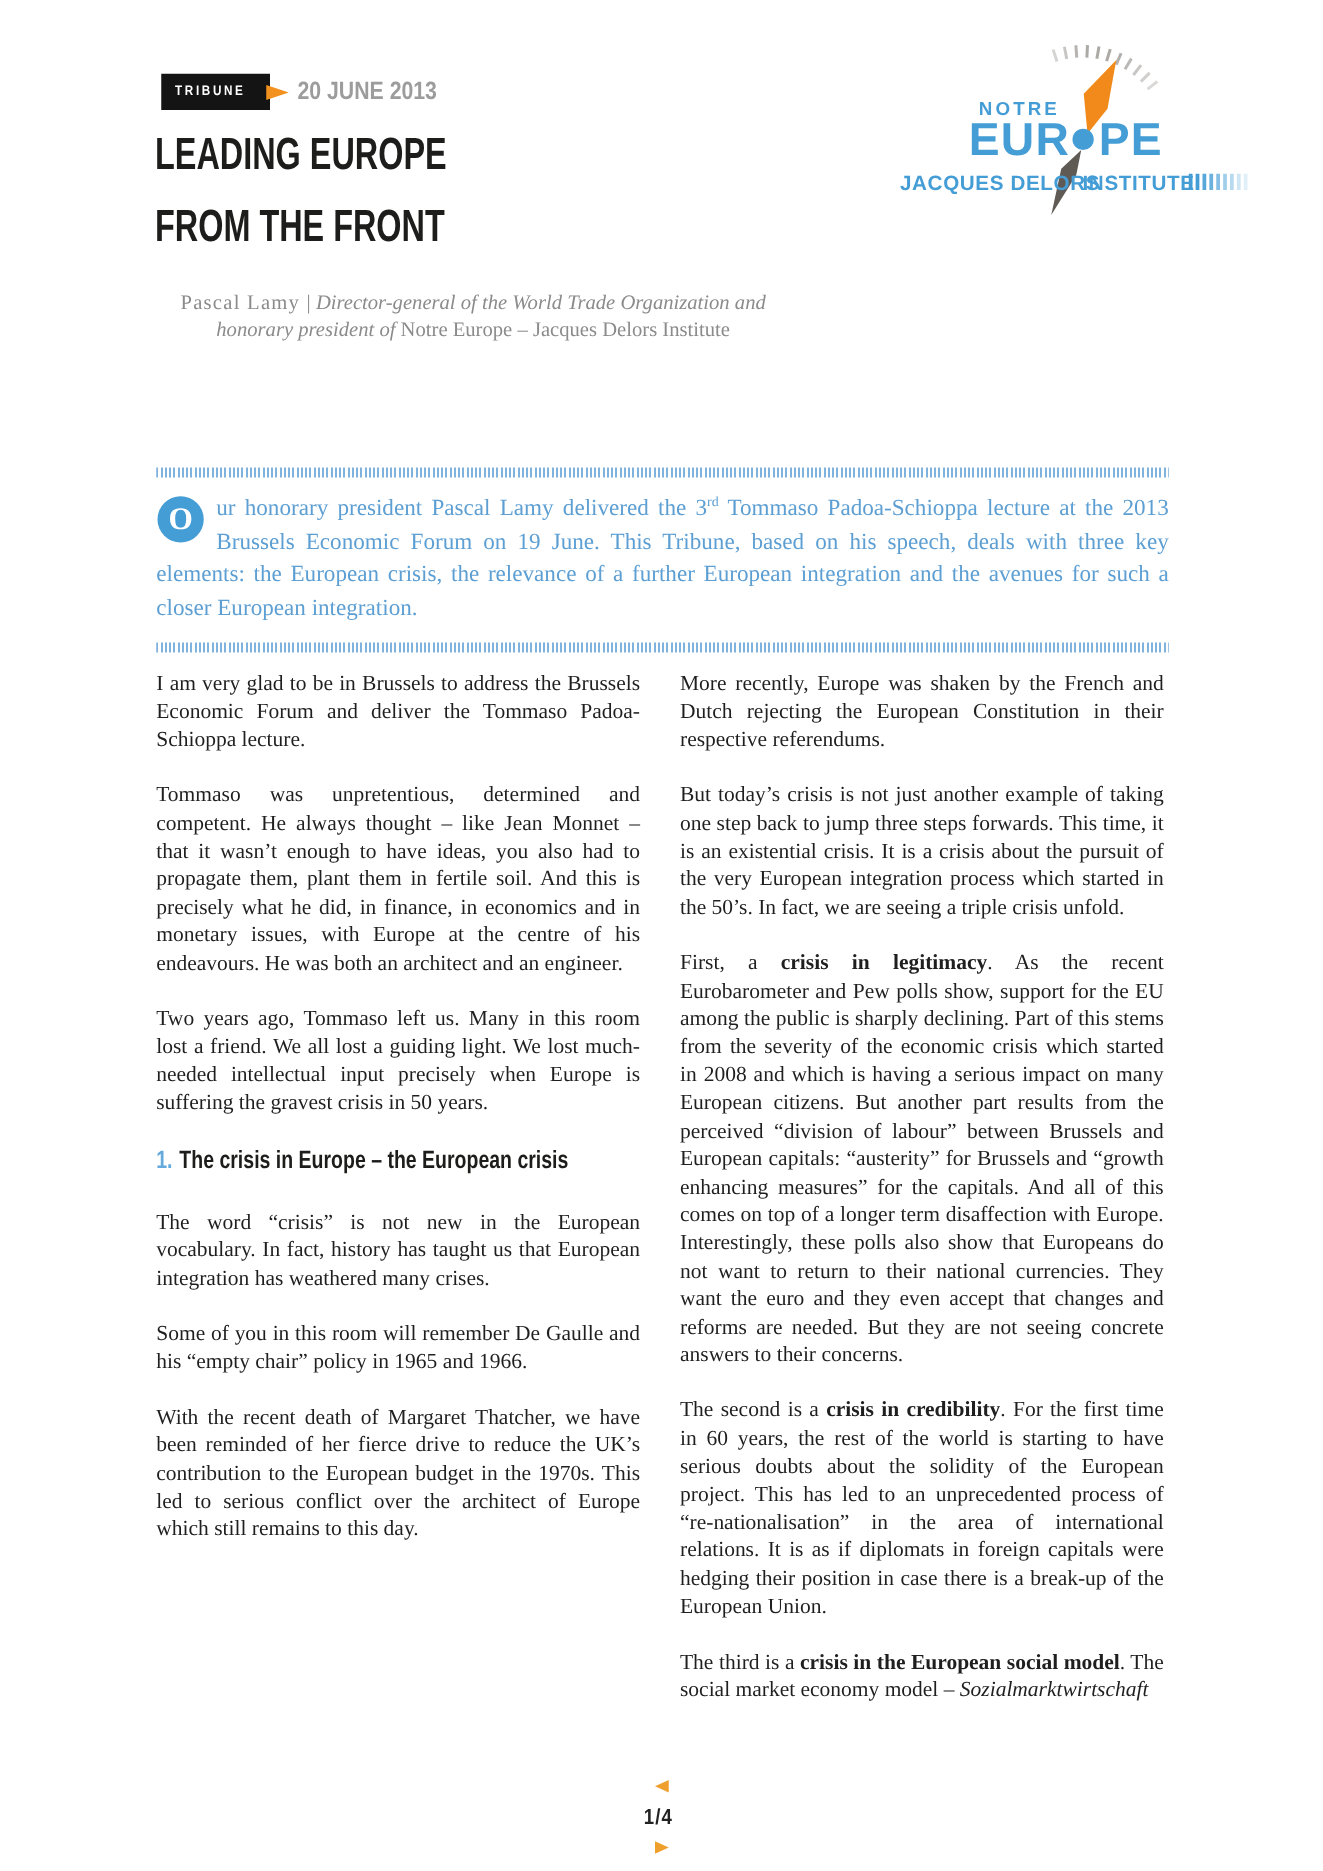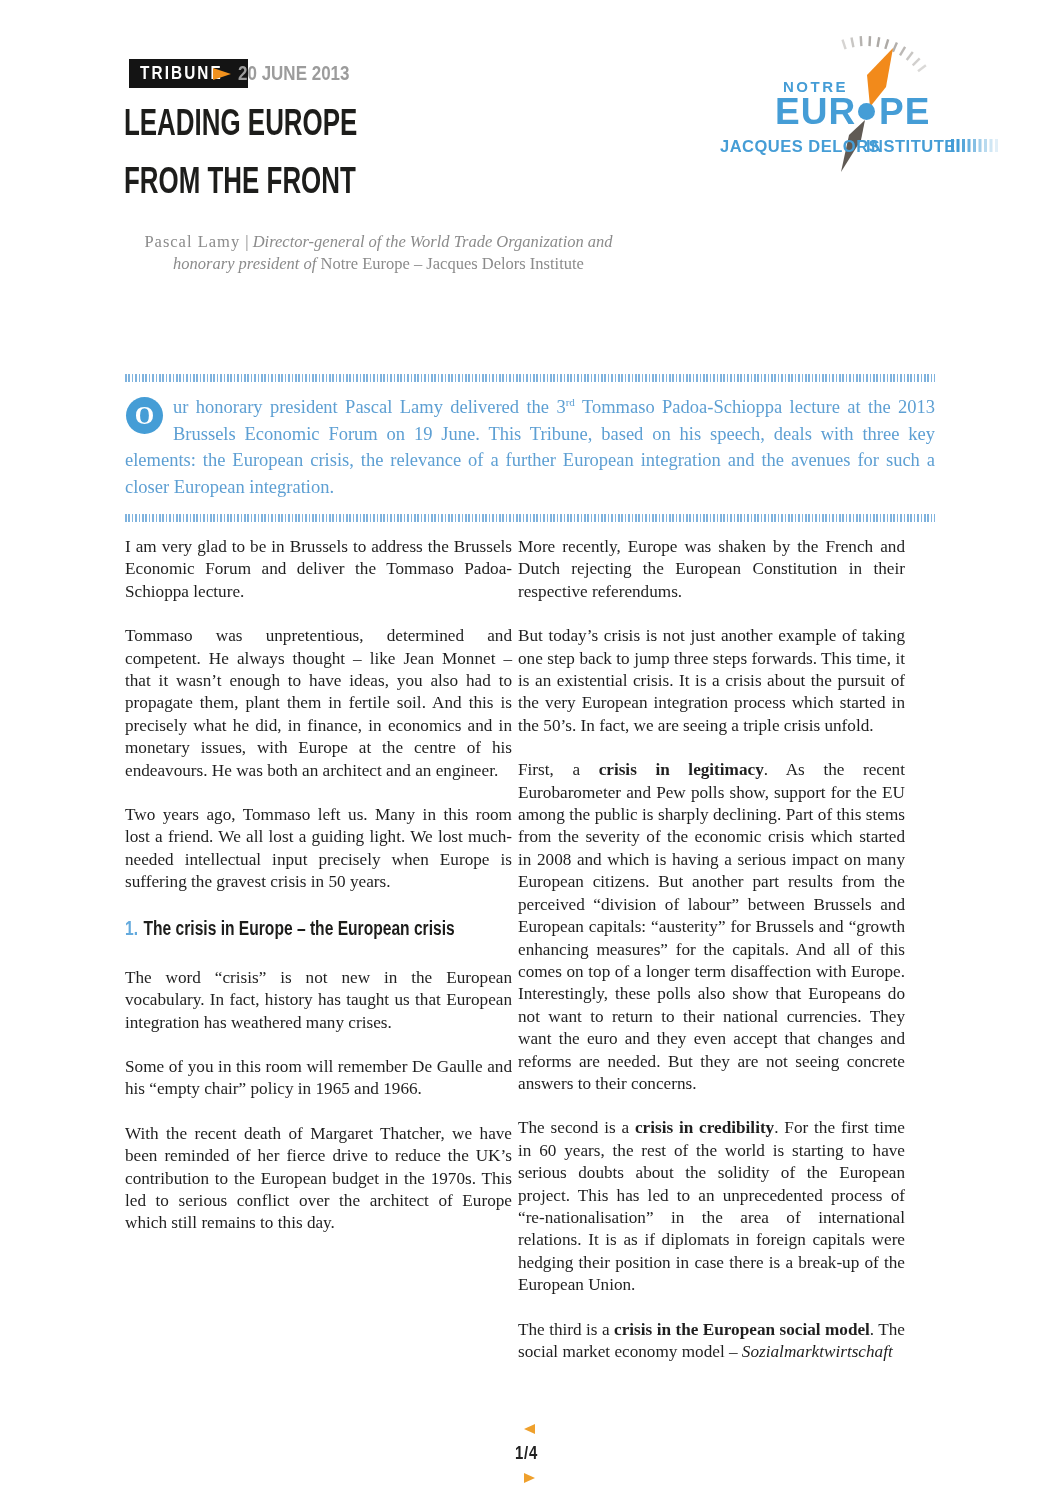--- a/index.html
+++ b/index.html
@@ -9,21 +9,21 @@
     font-family:"Liberation Serif", serif; color:#1f1f1f;
   }
   .cond{display:inline-block; transform-origin:0 50%; white-space:nowrap;
         font-family:"Liberation Sans", sans-serif; font-weight:bold;}
   .c72{transform:scaleX(0.72);}
   .c78{transform:scaleX(0.78);}
   .c85{transform:scaleX(0.85);}
 
   
   .badge{position:absolute; left:129px; top:59px; background:#141414; color:#fff;
-         padding:5px 10px 5px 11px; font-size:18px; letter-spacing:2.5px; line-height:19px;}
+         padding:5px 10px 5px 11px; font-size:11px; letter-spacing:2.5px; line-height:19px;}
   .hdr-arrow{position:absolute; left:213px; top:68px; width:0; height:0;
          border-top:6px solid transparent; border-bottom:6px solid transparent;
          border-left:18px solid #f2911d;}
   .date{position:absolute; left:238px; top:63px; color:#9c9c9c; font-size:20px; line-height:21px;}
   .title{position:absolute; left:124px; top:94px; margin:0; font-size:36px;
          line-height:58px; color:#1d1d1b; font-weight:bold;}
   .byline{position:absolute; left:126px; top:231px; width:505px; font-size:16.5px;
           line-height:21.5px; color:#8b8b8b; text-align:center;}
   .by-name{letter-spacing:1px;}
   .by-role{font-style:italic;}
@@ -45,21 +45,21 @@
     color:#5d9fd3; text-align:justify;}
   .intro-text sup{font-size:60%; line-height:0;}
   .dropcap{float:left; width:37px; height:37px; border-radius:50%; background:#459dd6;
     color:#fff; text-align:center; line-height:37px; font-size:25px; font-weight:bold;
     margin:3px 10px 7px 1px;}
 
   
   .col{position:absolute; top:536px; width:387px; font-size:17.2px; line-height:22.4px;
        text-align:justify; color:#1f1f1f;}
   .col-left{left:125px;}
-  .col-right{left:518px;}
+  .col-right{left:544px;}
   .col p{margin:0 0 22px 0;}
   .col p:last-child{margin-bottom:0;}
   .sec-head{margin:5px 0 27px 0; font-size:20px; line-height:24px;}
   .sec-num{color:#64aadd; margin-right:7px;}
   .sec-title{color:#1d1d1b;}
 
   
   .footer{position:absolute; left:0; top:1424px; width:100%;
     display:flex; align-items:center; justify-content:center; gap:9px;flex-direction:column;}
   .f-arrow{width:0; height:0; display:inline-block;}

